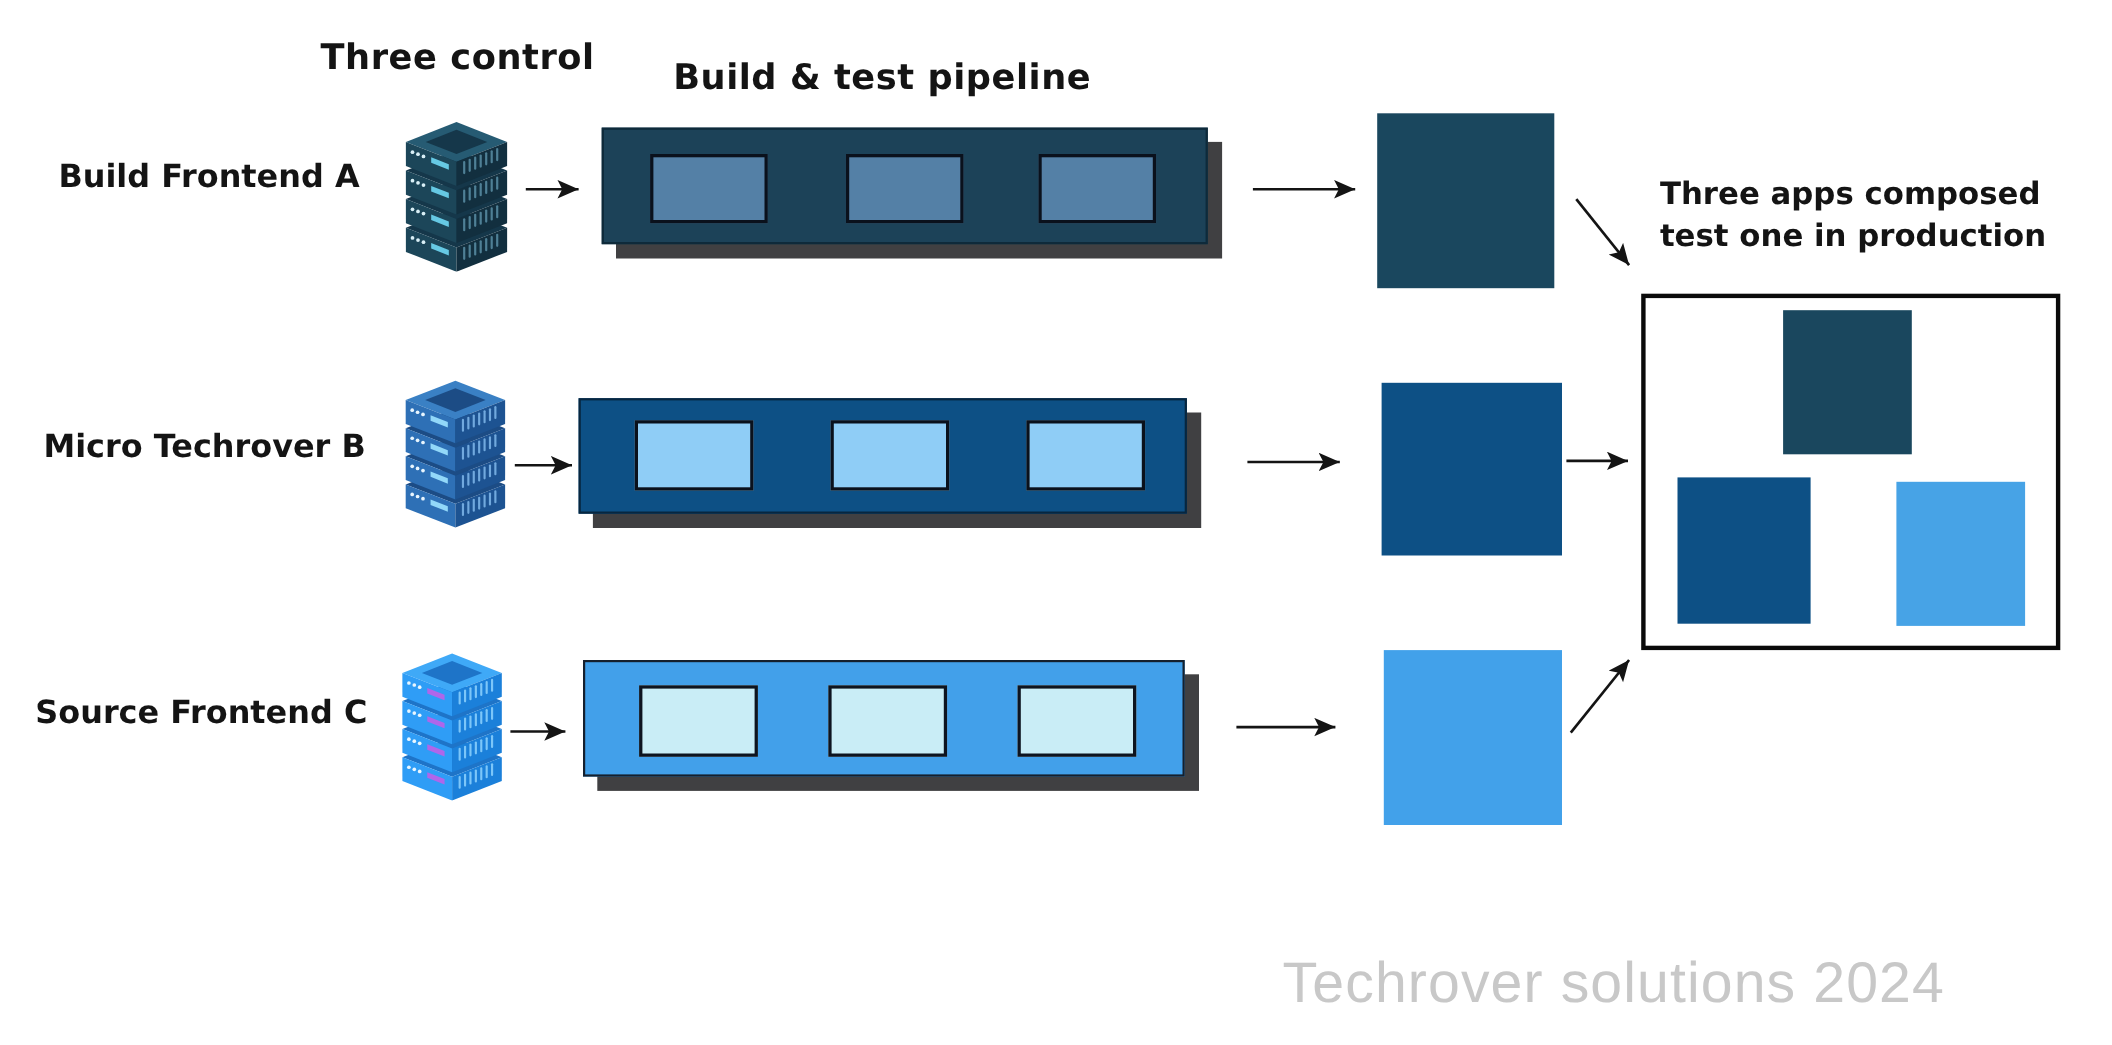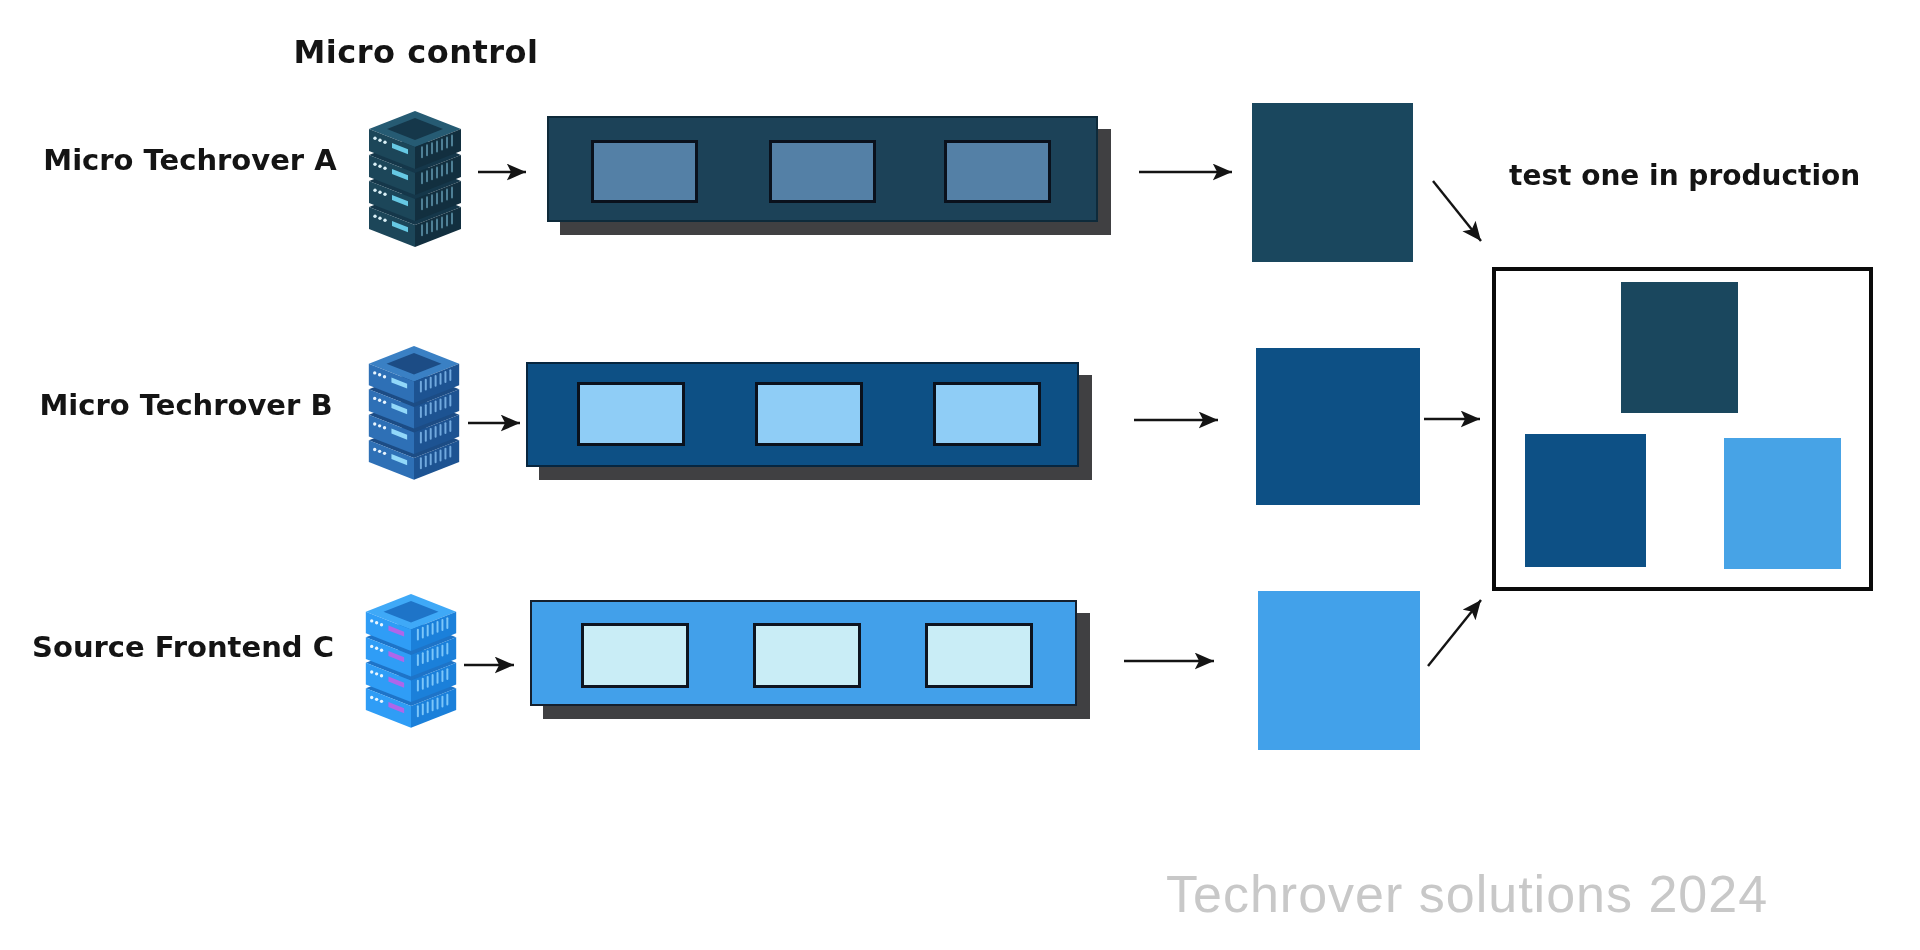--- a/index.html
+++ b/index.html
@@ -54,30 +54,32 @@
   
   .arrows{position:absolute;inset:0;}
   .arrow{stroke:var(--ink,#141414);stroke-width:2.4;fill:none;}
   .ah-path{fill:var(--ink,#141414);}
 </style>
 </head>
 <body>
 
 <div class="canvas" style="--ink: #141414; --watermark: #C8C8C8; --canvas: #FFFFFF;">
 
-  <div class="hdr" style="left:416px;top:33px">Micro control</div>
+  <div class="hdr" style="left:416px;top:33px">Three control</div>
+  <div class="hdr" style="left:802px;top:51px">Build &amp; test pipeline</div>
 
   <div class="annotation">
+    <div>Three apps composed</div>
     <div>test one in production</div>
   </div>
 
   <div class="watermark">Techrover solutions 2024</div>
 
   <div class="layer" style="--bar: #1C4258; --bar-border: #0E2A3A; --box: #5480A6; --box-border: #0A111C; --production: #1A475E; --shadow: #404042; --srv-left: #1C4659; --srv-right: #122F3F; --srv-top: #265B73; --srv-inset: #15374A; --srv-slot: #66C9E4; --srv-dot: #D9EFF6; --srv-vent: #4F8096;">
-    <div class="row-label" style="left:190px;top:143px">Micro Techrover A</div>
+    <div class="row-label" style="left:190px;top:143px">Build Frontend A</div>
 
     <svg class="server" style="left:357px;top:95px" width="116" height="152" viewBox="0 0 112 152">
       <g transform="translate(0,94)">
           <path class="sep" d="M56,0 102,18 56,36 10,18Z"></path>
           <path class="fl" d="M10,18 56,36 56,58 10,40Z"></path>
           <path class="fr" d="M56,36 102,18 102,40 56,58Z"></path>
           <circle class="dt" cx="16" cy="27.3" r="1.7"></circle>
           <circle class="dt" cx="21" cy="29.2" r="1.7"></circle>
           <circle class="dt" cx="26" cy="31.2" r="1.7"></circle>
           <path class="sl" d="M33,32 49,38.3 49,43.3 33,37Z"></path>

